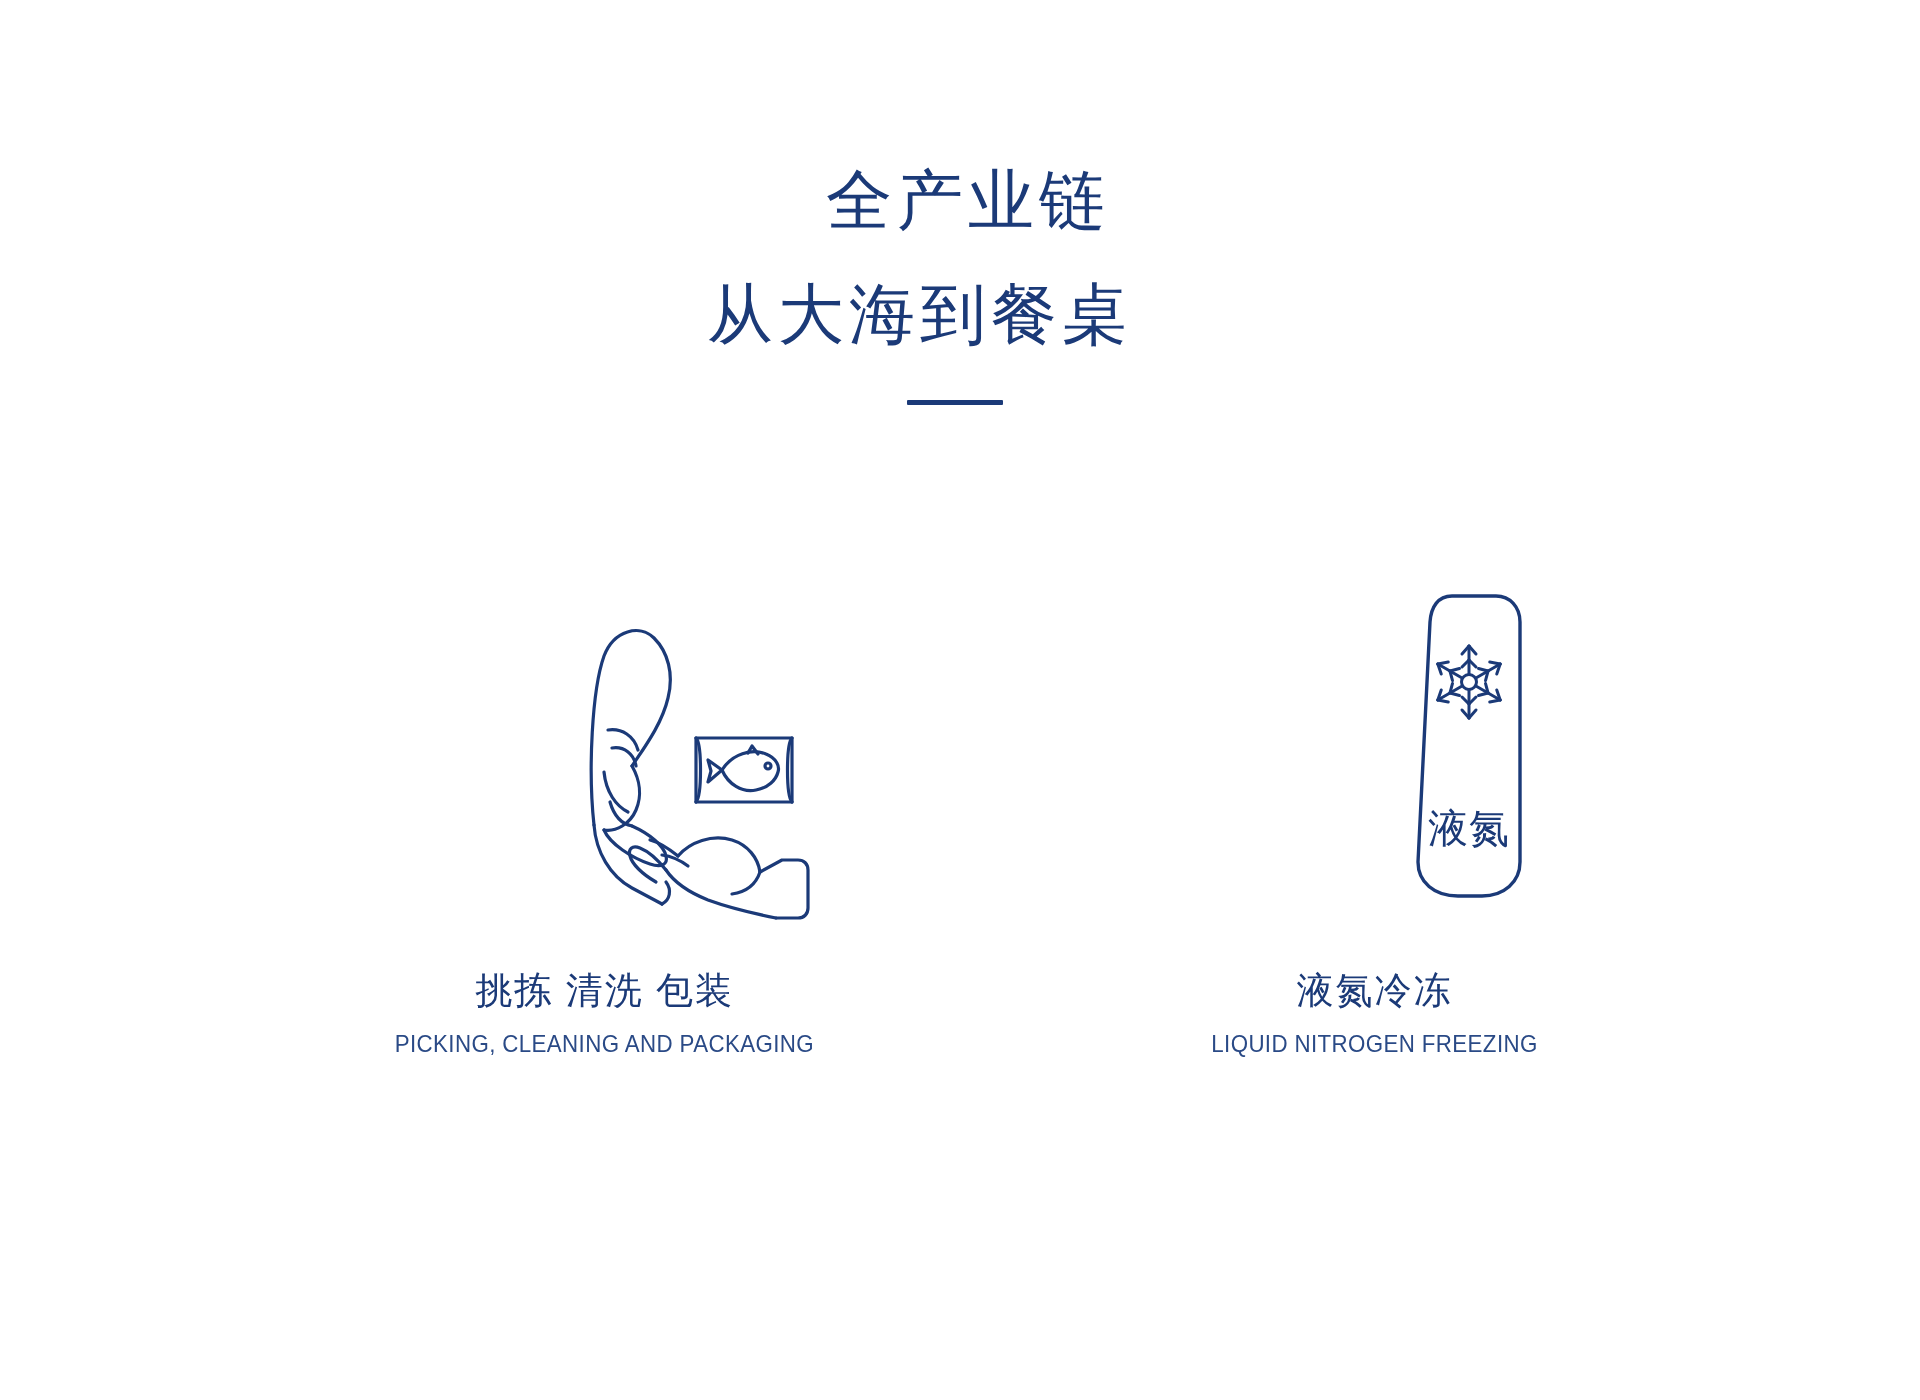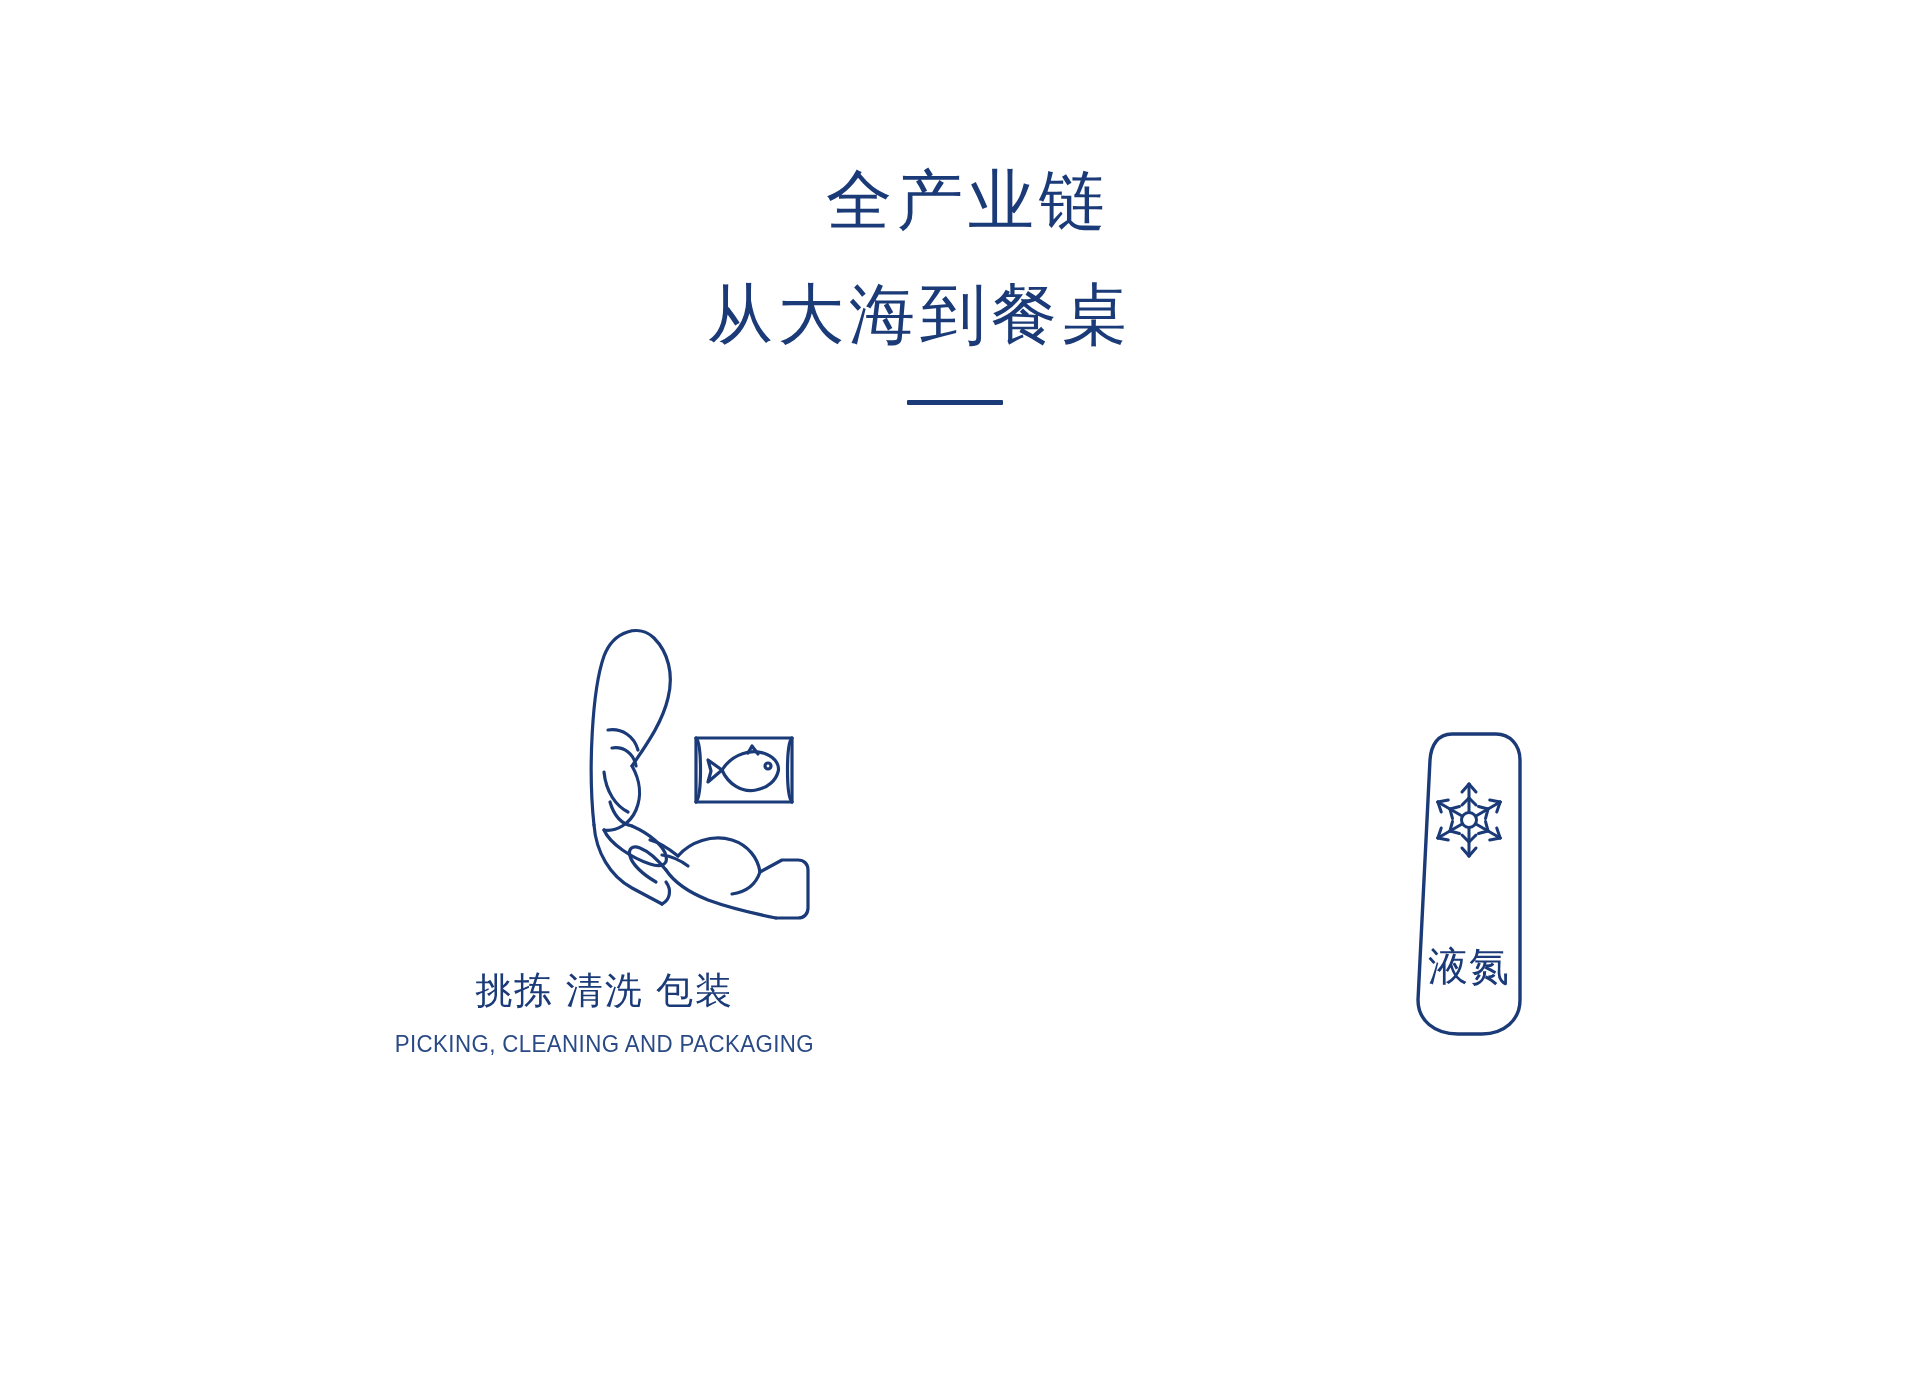--- a/index.html
+++ b/index.html
@@ -219,20 +219,24 @@
               <line x1="0" y1="-36" x2="-7" y2="-28"></line>
               <line x1="0" y1="-36" x2="7" y2="-28"></line>
               <line x1="0" y1="-22" x2="-7" y2="-15"></line>
               <line x1="0" y1="-22" x2="7" y2="-15"></line>
             </g>
           </g>
 
           <text x="69" y="252" text-anchor="middle" fill="#1b3a78" stroke="none" font-family="'Liberation Sans','DejaVu Sans',sans-serif" font-size="40" letter-spacing="1">液氮</text>
         </svg>
       </div>
+      <div class="labels">
+        <div class="label-cn">液氮冷冻</div>
+        <div class="label-en">LIQUID NITROGEN FREEZING</div>
+      </div>
     </div>
 
     <div class="step s4">
 
       <div class="labels">
         <div class="label-cn">冷链运输</div>
         <div class="label-en">COLD CHAIN TRANSPORTATION</div>
       </div>
     </div>
 

